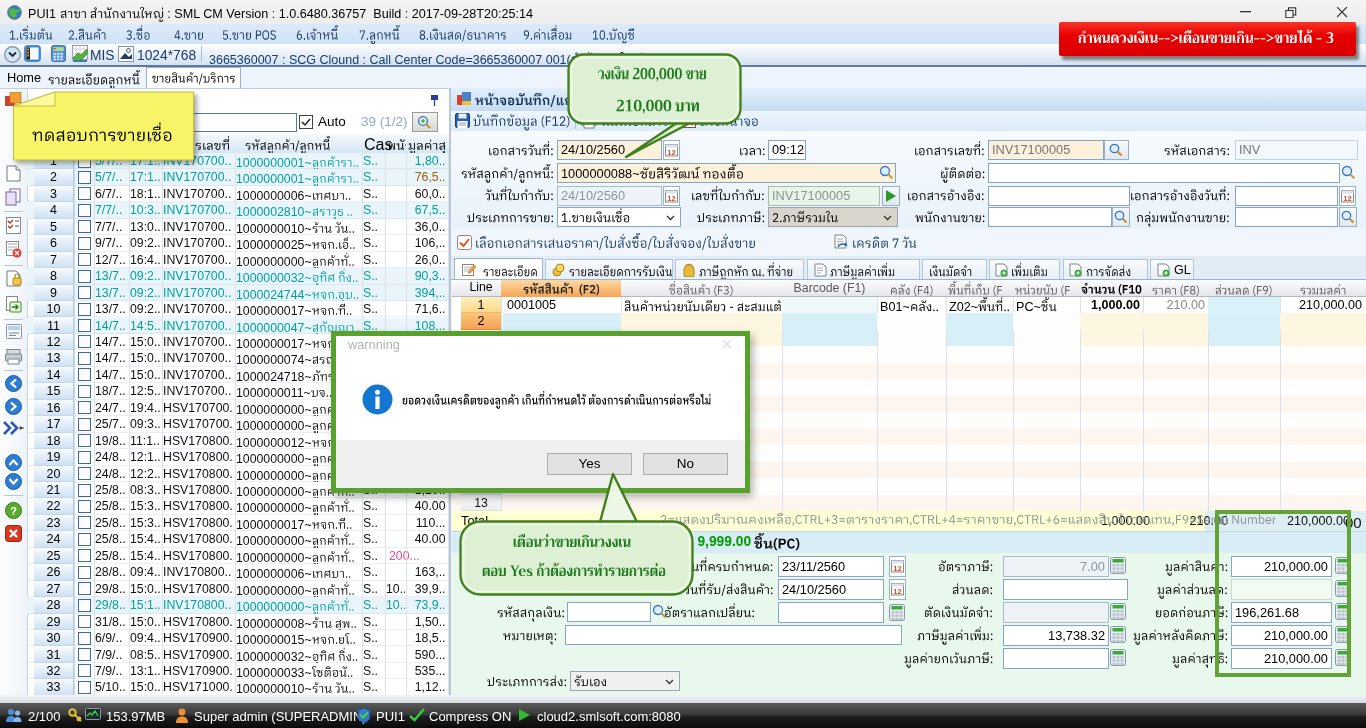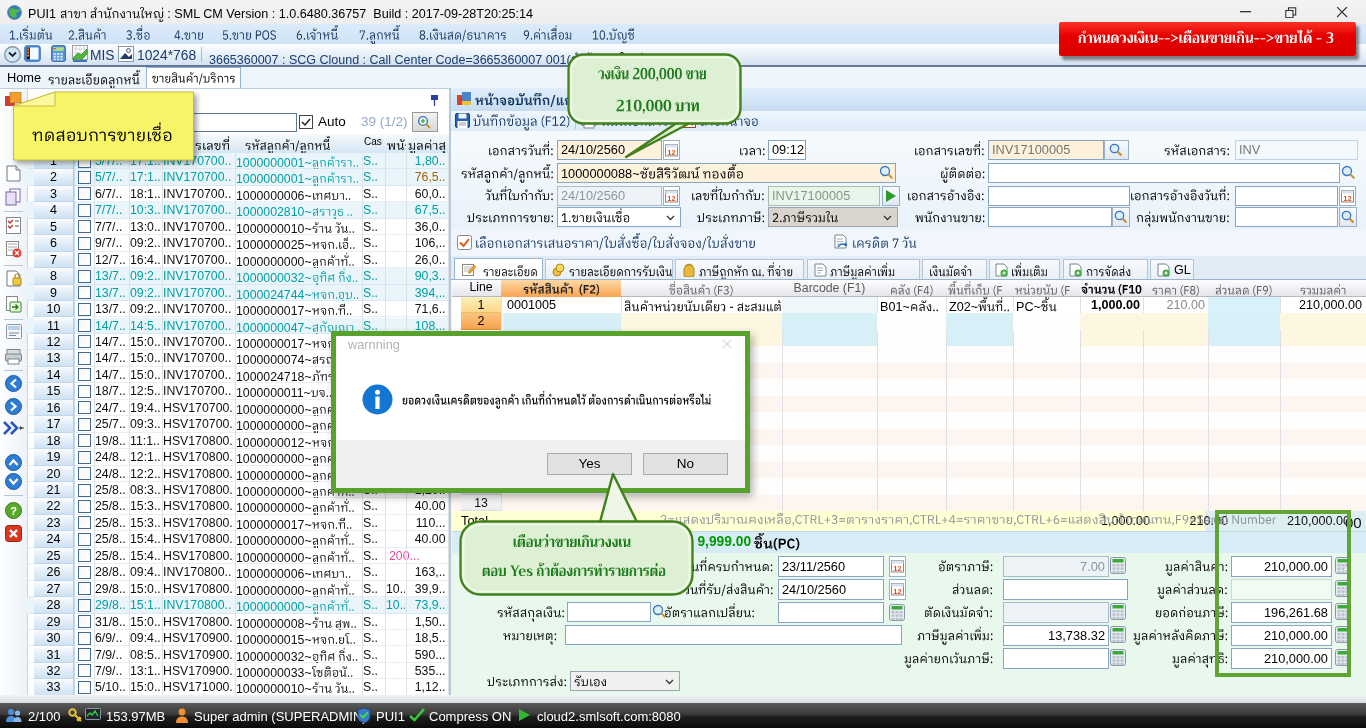--- a/index.html
+++ b/index.html
@@ -389,21 +389,21 @@
       </svg>
  <span class="ab" style="left:318px;top:25px;font-size:13.5px;color:#000">Auto</span>
  <span class="ab" style="left:361px;top:25px;font-size:13.5px;color:#93a9c8">39 (1/2)</span>
  <div class="ab" style="left:412px;top:23px;width:26px;height:20px;background:linear-gradient(180deg,#f2f2f0,#d8d8d4);border:1px solid #9a9a96;box-sizing:border-box"></div>
  <svg class="ic" style="left:417px;top:26px" width="15" height="15">
         <circle cx="6" cy="6" r="4.4" fill="#e8f4e8" stroke="#3a76c4" stroke-width="1.4"></circle>
         <path d="M9.3 9.3L13 13" stroke="#c89028" stroke-width="2"></path>
         <path d="M4 6h4M6 4v4" stroke="#2a9a2a" stroke-width="1.1"></path>
       </svg>
 
- <div class="ab" style="left:27px;top:45px;width:423px;height:19px;background:linear-gradient(180deg,#f6fafd,#d5e6f4);border-bottom:1px solid #9fbcd8;font-size:10px;color:#000">
+ <div class="ab" style="left:27px;top:45px;width:423px;height:19px;background:linear-gradient(180deg,#f6fafd,#d5e6f4);border-bottom:1px solid #9fbcd8;font-size:16px;color:#000">
   <span class="c" style="left:7px;width:40px;border-right:1px solid #b4cde4;height:18px"></span>
   <span class="c" style="left:168px;top:2px"><svg style="vertical-align:-6.6px;" width="35.2" height="20.3" fill="#000000">
             <g transform="translate(0,13.7) scale(0.0961,-0.0961)">
               <use href="#g7"></use>
               <use href="#g9" x="73"></use>
               <use href="#g1" x="116"></use>
               <use href="#g35" x="196"></use>
               <use href="#g10" x="277"></use>
               <use href="#g26" x="357"></use>
               <use href="#g23" x="357" y="10"></use>
@@ -2569,21 +2569,21 @@
           <use href="#g38" x="326"></use>
           <use href="#g21" x="334"></use>
           <use href="#g17" x="416"></use>
           <use href="#g29" x="504"></use>
           <use href="#g6" x="592"></use>
           <use href="#g85" x="657"></use>
           <use href="#g26" x="736"></use>
           <use href="#g81" x="747"></use>
         </g>
       </svg></div>
-<div class="inp" style="left:1231px;top:602px;width:101px;height:21px;text-align:right;line-height:19px">196,261.68</div>
+<div class="inp" style="left:1231px;top:602px;width:101px;height:21px;line-height:19px">196,261.68</div>
 <div class="ab" style="left:1335px;top:603px;width:17px;height:18px"><svg width="16" height="17">
         <rect x="0.5" y="0.5" width="15" height="16" rx="2" fill="#e8ecf0" stroke="#8898a8"></rect>
         <rect x="2.5" y="2" width="11" height="3.5" fill="#3aaa3a"></rect>
         <g fill="#b8c2cc">
           <rect x="2.5" y="7" width="3" height="2.4"></rect>
           <rect x="6.5" y="7" width="3" height="2.4"></rect>
           <rect x="10.5" y="7" width="3" height="2.4"></rect>
           <rect x="2.5" y="10.4" width="3" height="2.4"></rect>
           <rect x="6.5" y="10.4" width="3" height="2.4"></rect>
           <rect x="10.5" y="10.4" width="3" height="2.4"></rect>

